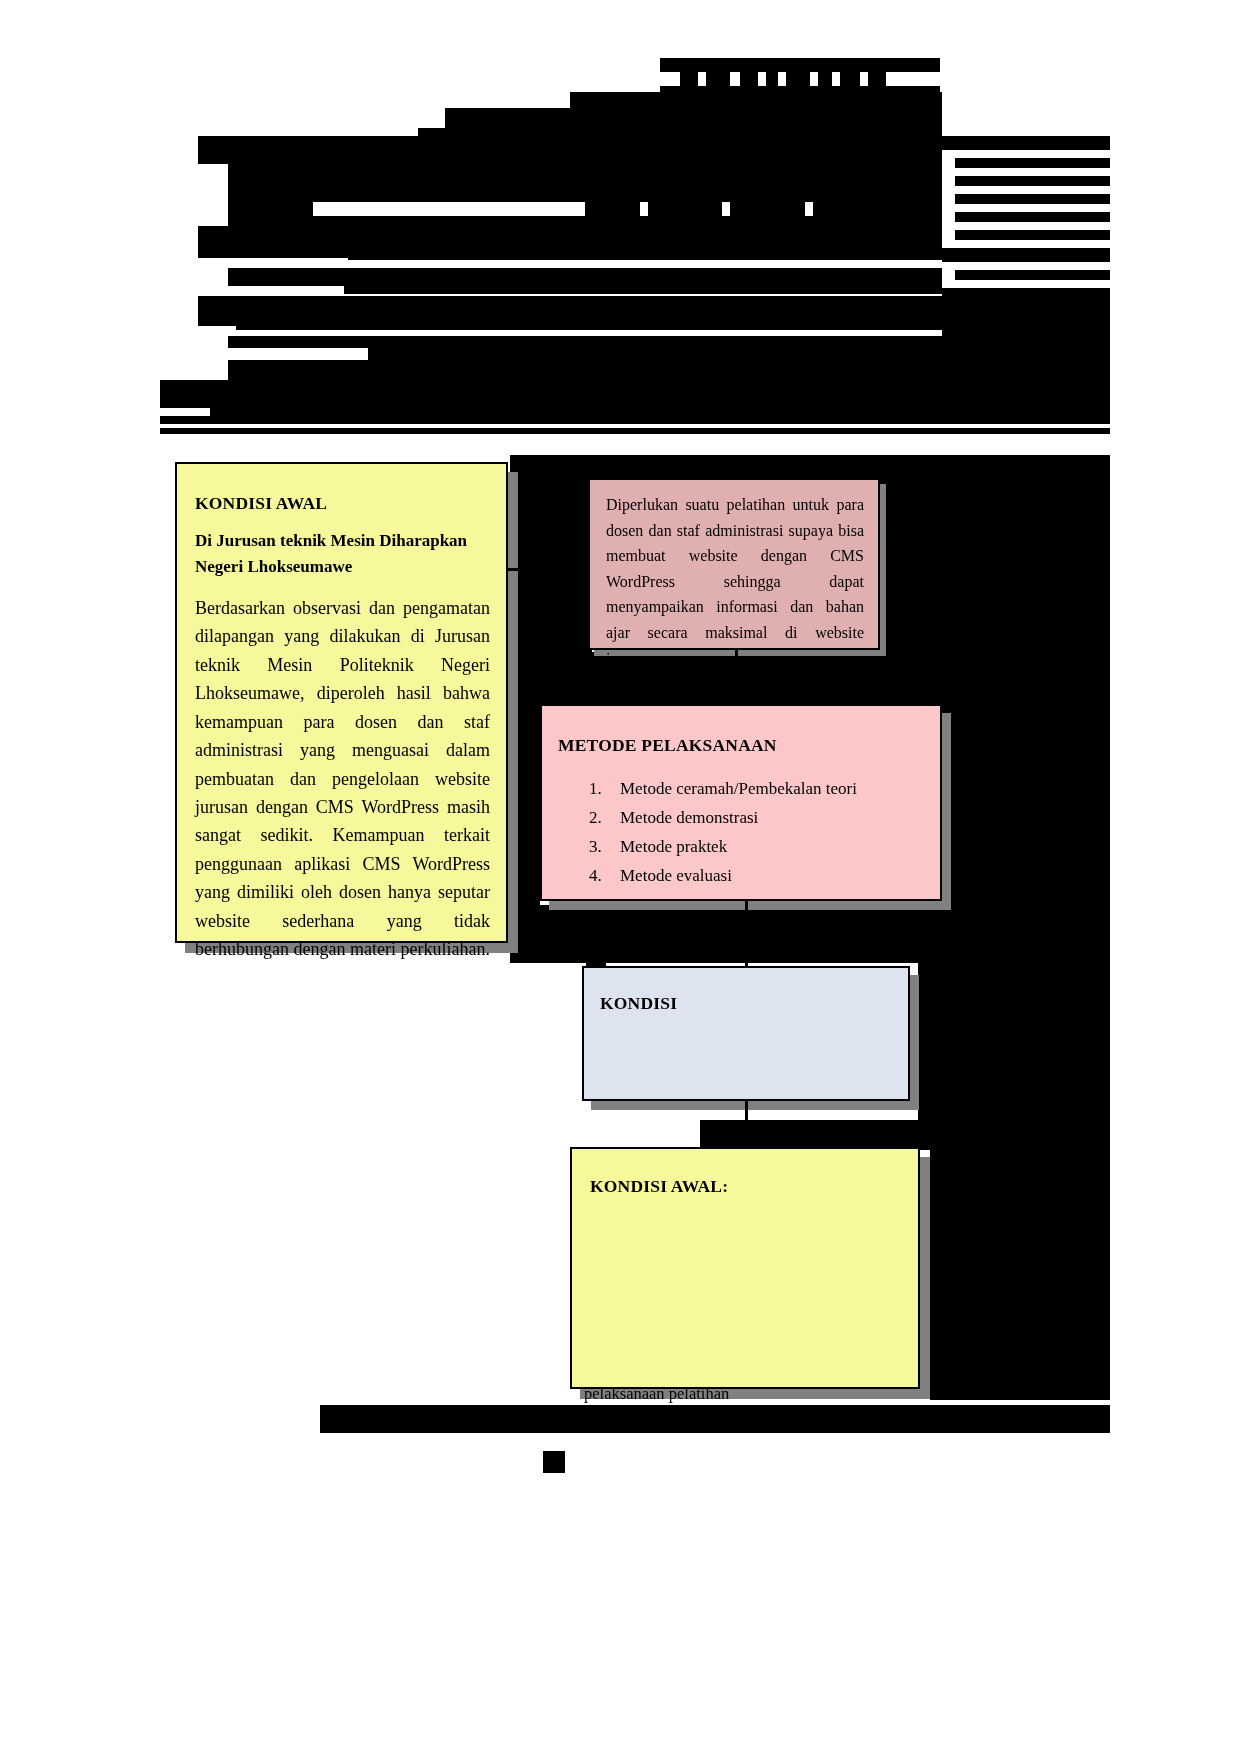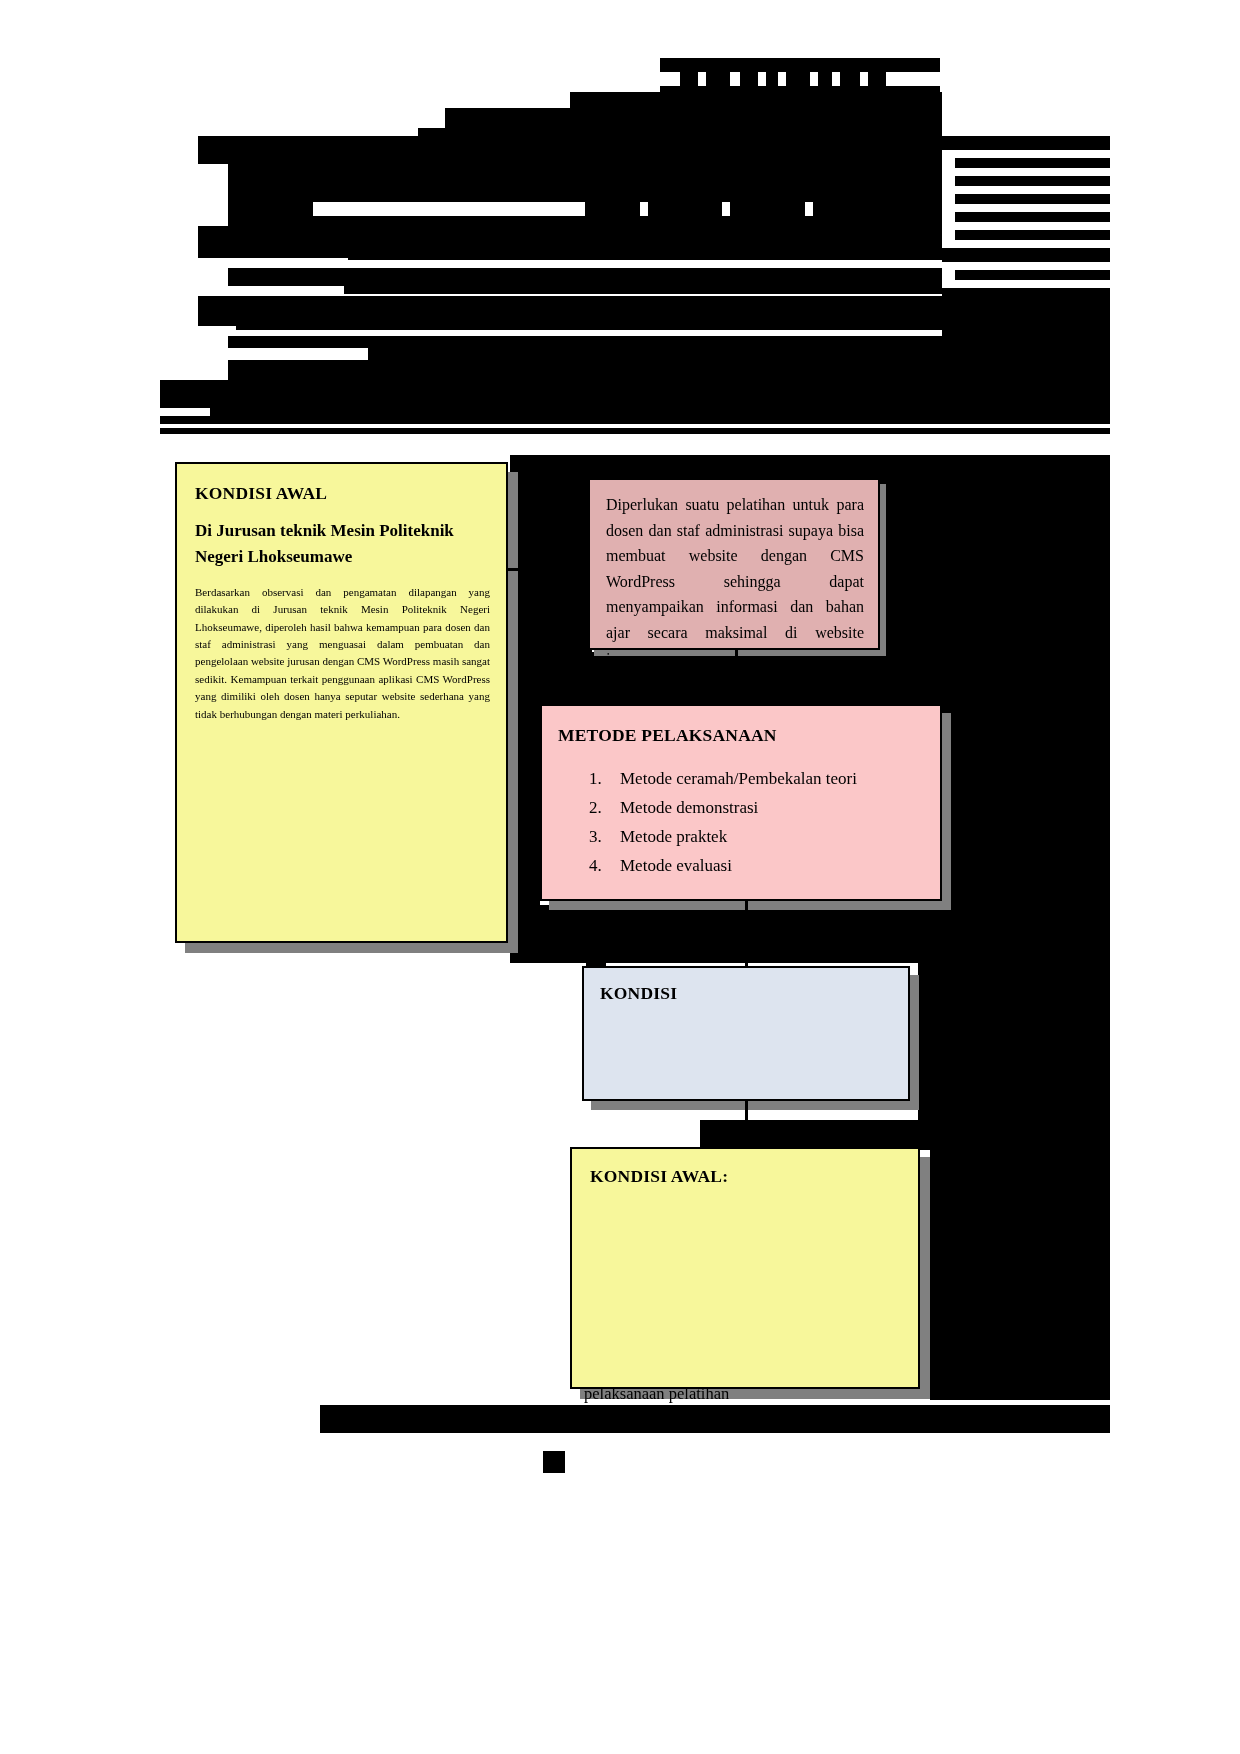--- a/index.html
+++ b/index.html
@@ -42,30 +42,30 @@
     position: absolute;
     background: #808080;
     z-index: 0;
   }
   .flowbox { z-index: 2; }
 
   .box-title {
     font-weight: bold;
     font-size: 17.5px;
     letter-spacing: 0.2px;
-    margin: 0 0 12px 0;
+    margin: 10px 0 12px 0;
   }
   .box-subtitle {
     font-weight: bold;
     font-size: 17px;
     margin: 0 0 14px 0;
     line-height: 1.52;
   }
   .box-body {
-    font-size: 11px;
+    font-size: 18px;
     margin: 0;
     text-align: justify;
     line-height: 1.58;
   }
   .box-body.nojust { text-align: left; }
 
   
   #box-kondisi-awal {
     left: 175px;  top: 462px;
     width: 333px; height: 481px;
@@ -241,21 +241,21 @@
   <div class="conn" style="left:745px; top:1101px; width:3px; height:48px;"></div>
 
   <div class="boxshadow" id="shadow-kondisi-awal"></div>
   <div class="boxshadow" id="shadow-kebutuhan"></div>
   <div class="boxshadow" id="shadow-metode"></div>
   <div class="boxshadow" id="shadow-luaran"></div>
   <div class="boxshadow" id="shadow-kondisi-akhir"></div>
 
   <div class="flowbox" id="box-kondisi-awal">
     <p class="box-title">KONDISI AWAL</p>
-    <p class="box-subtitle">Di Jurusan teknik Mesin Politeknik Negeri Lhokseumawe</p>
+    <p class="box-subtitle">Di Jurusan teknik Mesin Diharapkan Negeri Lhokseumawe</p>
     <p class="box-body">Berdasarkan observasi dan pengamatan dilapangan yang dilakukan di Jurusan teknik Mesin Politeknik Negeri Lhokseumawe, diperoleh hasil bahwa kemampuan para dosen dan staf administrasi yang menguasai dalam pembuatan dan pengelolaan website jurusan dengan CMS WordPress masih sangat sedikit. Kemampuan terkait penggunaan aplikasi CMS WordPress yang dimiliki oleh dosen hanya seputar website sederhana yang tidak berhubungan dengan materi perkuliahan.</p>
   </div>
 
   <div class="flowbox" id="box-metode">
     <p class="box-title">METODE PELAKSANAAN</p>
     <ol>
       <li>Metode ceramah/Pembekalan teori</li>
       <li>Metode demonstrasi</li>
       <li>Metode praktek</li>
       <li>Metode evaluasi</li>

